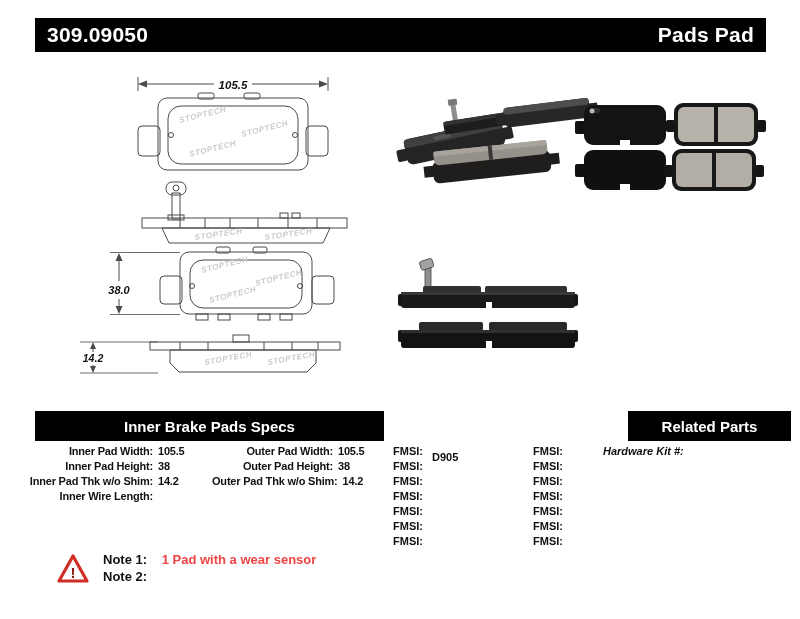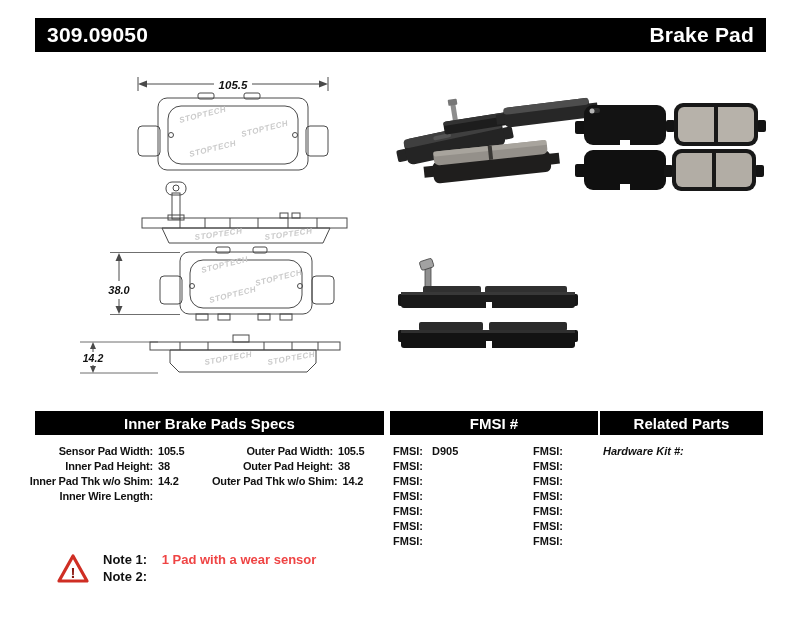--- a/index.html
+++ b/index.html
@@ -16,44 +16,44 @@
     background:#000; color:#fff; display:flex; align-items:center;
     justify-content:space-between; padding:0 12px;
     font-weight:bold; font-size:21px; letter-spacing:.2px;
   }
 
   .drawings { position:absolute; left:30px; top:60px; }
   .photos   { position:absolute; left:385px; top:88px; }
 
   
   .th {
-    position:absolute; top:411px; height:24px; background:#000; color:#fff;
+    position:absolute; top:411px; height:30px; background:#000; color:#fff;
     font-weight:bold; font-size:15px; display:flex; align-items:center;
     justify-content:center;
   }
   .th-pads    { left:35px;  width:349px; }
   .th-pads span { flex:1; text-align:center; }
   .th-fmsi    { left:390px; width:208px; }
-  .th-related { left:600px; width:163px; }
+  .th-related { left:628px; width:163px; }
 
   
   .spec-col {
     position:absolute; top:444px; font-size:11px; font-weight:bold; color:#111;
     letter-spacing:-0.2px;
   }
   .inner-col { left:26px;  width:184px; }
   .outer-col { left:212px; width:178px; }
   .spec-row  { display:grid; grid-template-columns:1fr 52px; column-gap:5px; height:15px; line-height:15px; }
   .spec-label { text-align:right; white-space:nowrap; }
   .spec-value { text-align:left; }
 
   .fmsi-col { position:absolute; left:393px; top:444px; font-size:11px; font-weight:bold; }
   .fmsi-row { display:flex; height:15px; line-height:15px;gap:35px; }
   .fmsi-cell { width:105px; display:flex; }
-  .fmsi-cell .val { margin-left:9px; }
+  .fmsi-cell .val { margin-left:9px;margin-top:6px; }
 
   .related-col { position:absolute; left:603px; top:444px; font-size:11px; font-weight:bold; }
   .related-row { display:flex; height:15px; line-height:15px;font-style:italic; }
   .related-row .val { margin-left:6px; }
 
   
   .notes { position:absolute; left:56px; top:551px; display:flex; align-items:flex-start; }
   .warn-icon { width:34px; height:32px; margin-top:2px; }
   .note-lines { margin-left:13px; }
   .note-line { font-size:13px; font-weight:bold; line-height:17px; white-space:nowrap; }
@@ -67,21 +67,21 @@
     fill:#cbcbcb; font-size:8px; letter-spacing:.6px;
   }
 </style>
 </head>
 <body>
 
 <div class="page">
 
   <div class="header-bar">
     <span>309.09050</span>
-    <span>Brake Pad</span>
+    <span>Pads Pad</span>
   </div>
 
   <svg class="drawings" width="340" height="350" viewBox="0 0 340 350">
 
     <g stroke="#4a4a4a" fill="none" stroke-width="1">
       <line x1="108" y1="17" x2="108" y2="31"></line>
       <line x1="298" y1="17" x2="298" y2="31"></line>
       <line x1="117" y1="24" x2="184" y2="24"></line>
       <line x1="222" y1="24" x2="289" y2="24"></line>
       <polygon points="108,24 117,20.5 117,27.5" fill="#4a4a4a" stroke="none"></polygon>
@@ -249,26 +249,25 @@
         <rect x="2" y="10" width="174" height="18" rx="3" fill="#131313"></rect>
         <rect x="2" y="10" width="174" height="3" fill="#2f2f2f"></rect>
         <rect x="87" y="21" width="6" height="8" fill="#fff"></rect>
       </g>
     </g>
   </svg>
 
   <div class="th th-pads">
     <span>Inner Brake Pads Specs</span>
   </div>
-  <div class="th th-fmsi">FMSI #</div>
   <div class="th th-related">Related Parts</div>
 
   <div class="spec-col inner-col">
     <div class="spec-row">
-      <span class="spec-label">Sensor Pad Width:</span>
+      <span class="spec-label">Inner Pad Width:</span>
       <span class="spec-value">105.5</span>
     </div>
     <div class="spec-row">
       <span class="spec-label">Inner Pad Height:</span>
       <span class="spec-value">38</span>
     </div>
     <div class="spec-row">
       <span class="spec-label">Inner Pad Thk w/o Shim:</span>
       <span class="spec-value">14.2</span>
     </div>

